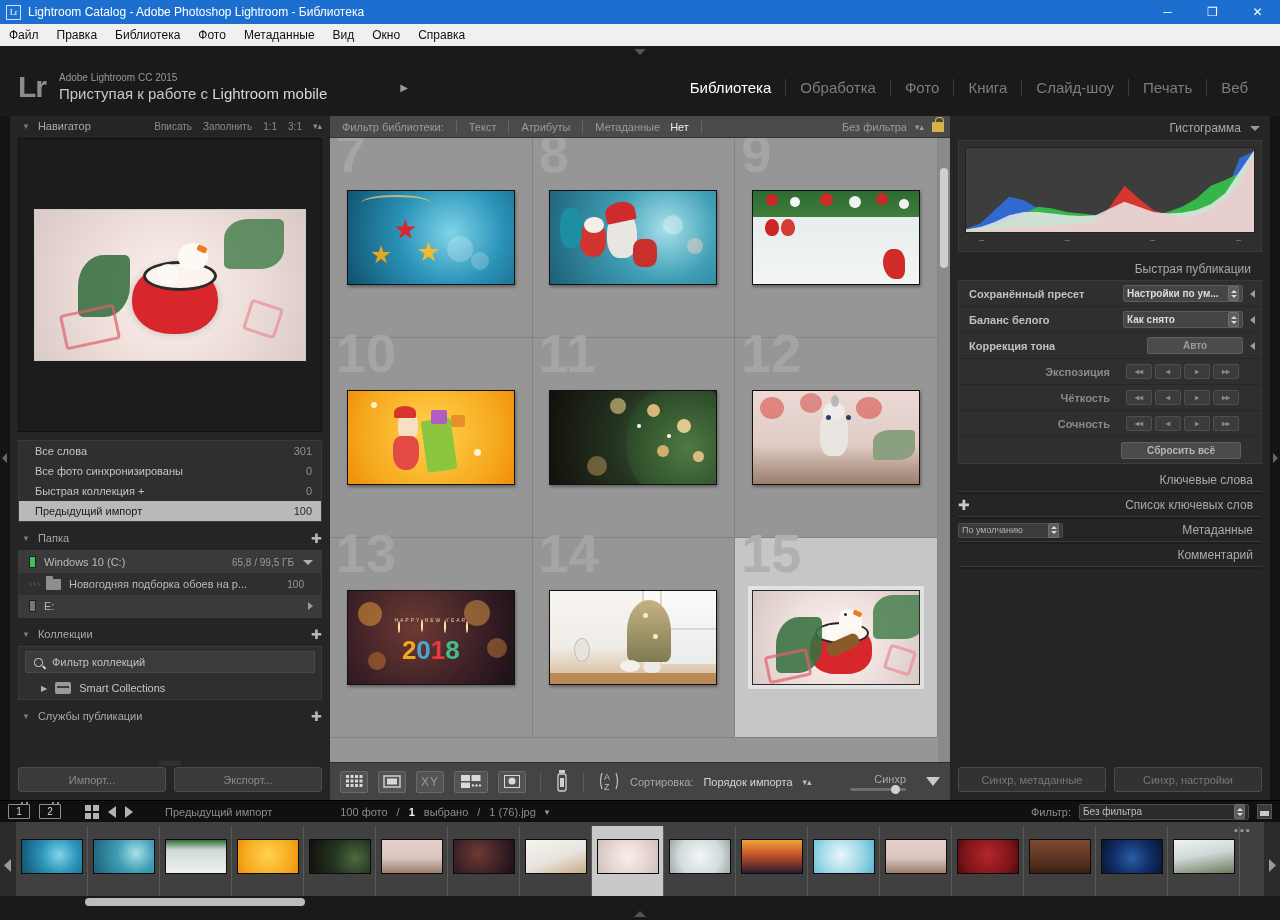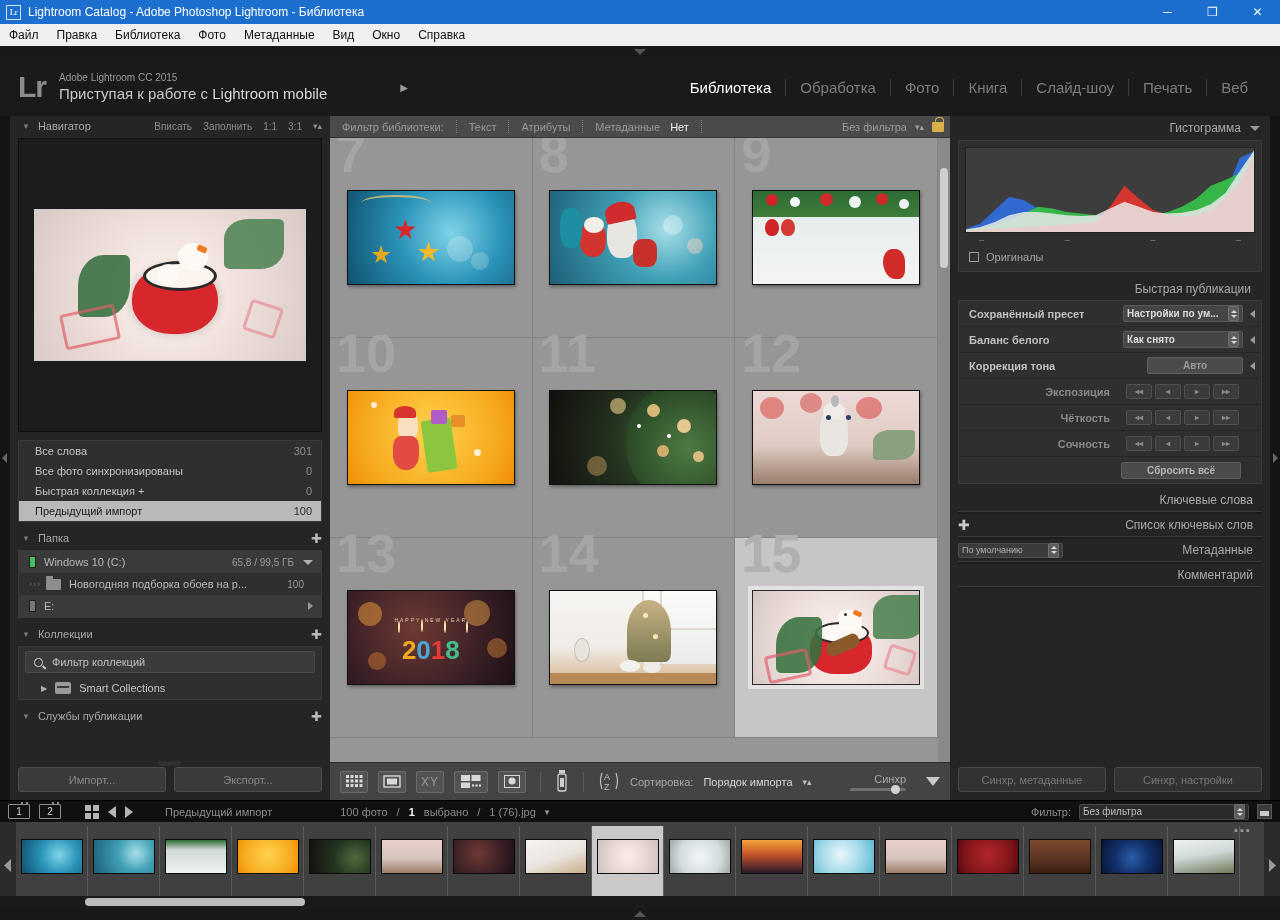--- a/index.html
+++ b/index.html
@@ -745,24 +745,20 @@
               <path d="M0,86 L0.0,84.3 L13.0,83.4 L26.0,82.6 L39.0,81.7 L52.0,80.8 L65.0,80.0 L78.0,79.1 L91.0,78.3 L104.0,77.4 L117.0,75.7 L130.0,60.2 L143.0,38.7 L156.0,51.6 L169.0,63.6 L182.0,68.8 L195.0,70.5 L208.0,68.8 L221.0,63.6 L234.0,51.6 L247.0,36.1 L260.0,6.9 L260,86 Z" fill="#e8342f" fill-opacity="0.9"></path>
               <path d="M0,86 L0.0,83.4 L13.0,80.8 L26.0,75.7 L39.0,68.8 L52.0,65.4 L65.0,65.4 L78.0,67.1 L91.0,68.8 L104.0,69.7 L117.0,68.8 L130.0,61.9 L143.0,55.0 L156.0,60.2 L169.0,65.4 L182.0,67.1 L195.0,66.2 L208.0,63.6 L221.0,57.6 L234.0,46.4 L247.0,24.1 L260.0,2.6 L260,86 Z" fill="#e9e9e9" fill-opacity="0.85"></path>
             </svg>
         </div>
         <div class="hist-ticks">
           <span>–</span>
           <span>–</span>
           <span>–</span>
           <span>–</span>
         </div>
-        <div class="orig-row">
-          <span class="chk"></span>
-          <span>Оригиналы</span>
-        </div>
       </div>
 
       <div class="qd-sec">
         <div class="qd-head">
           <span>Быстрая публикации</span>
           <span class="tri-d"></span>
         </div>
         <div class="qd-box">
 
           <div class="qd-row">

